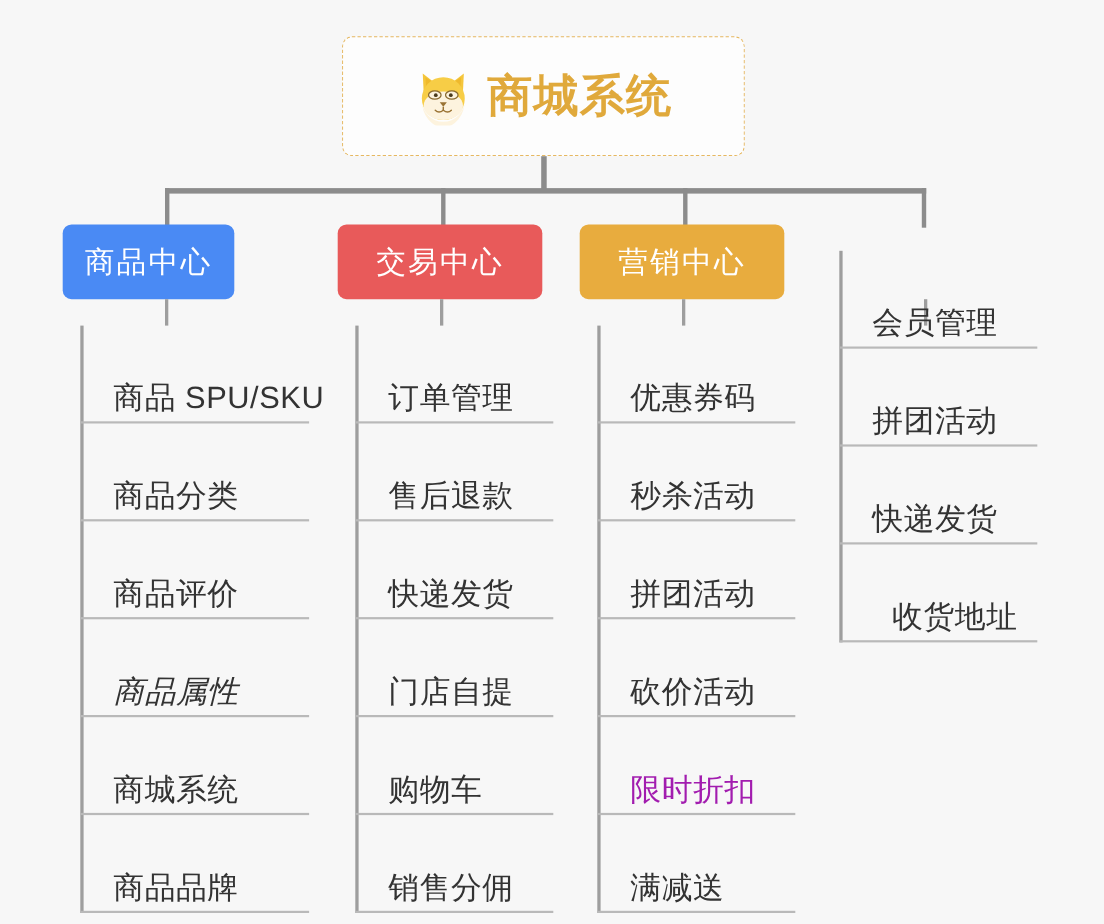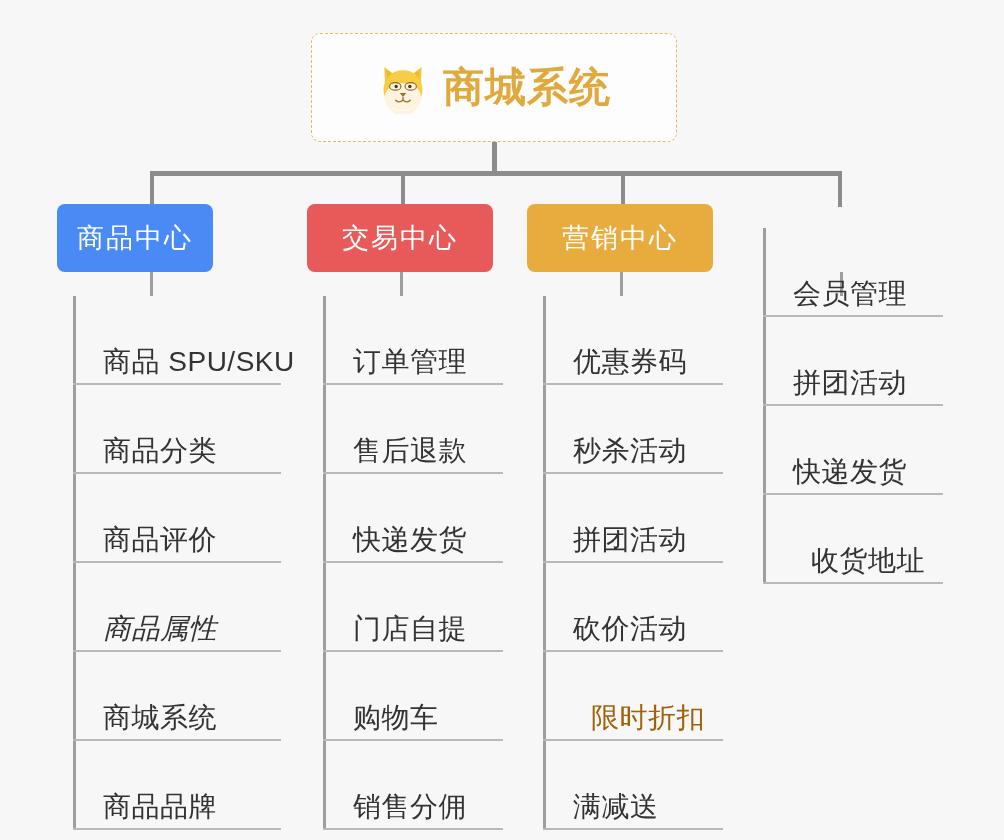--- a/index.html
+++ b/index.html
@@ -217,21 +217,21 @@
       <div class="leaf" style="border-bottom-color: rgb(185, 185, 185);">
           <span class="leaf-label" style="color: rgb(51, 51, 51);">秒杀活动</span>
         </div>
       <div class="leaf" style="border-bottom-color: rgb(185, 185, 185);">
           <span class="leaf-label" style="color: rgb(51, 51, 51);">拼团活动</span>
         </div>
       <div class="leaf" style="border-bottom-color: rgb(185, 185, 185);">
           <span class="leaf-label" style="color: rgb(51, 51, 51);">砍价活动</span>
         </div>
       <div class="leaf" style="border-bottom-color: rgb(185, 185, 185);">
-          <span class="leaf-label" style="color: #a16207; margin-left: 18px;">限时折扣</span>
+          <span class="leaf-label" style="color: #a21caf;">限时折扣</span>
         </div>
       <div class="leaf" style="border-bottom-color: rgb(185, 185, 185);">
           <span class="leaf-label" style="color: rgb(51, 51, 51);">满减送</span>
         </div>
     </div>
   </div>
 
   <div class="column" style="left:747px;">
     <div class="connector conn-v" style="left:93px; top:68px; width:3px; height:24px; background:#9e9e9e;"></div>
     <div class="leaf-area" style="margin-left:16px; margin-top:24px; width:180px;">

